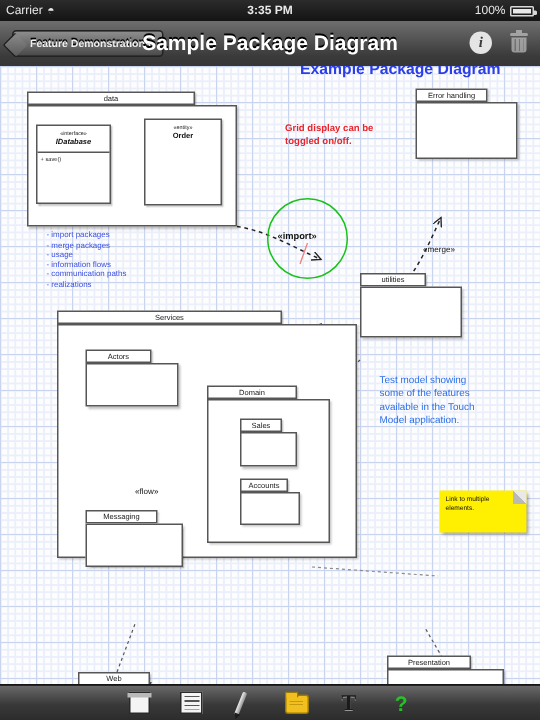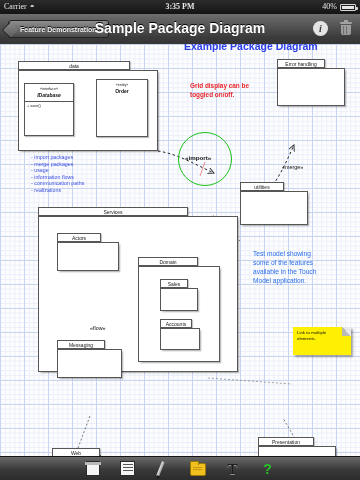--- a/index.html
+++ b/index.html
@@ -7,21 +7,21 @@
     width:360px; height:480px;
     font-family:"Liberation Sans", sans-serif;
     background:#000; overflow:hidden;
   }
   #app { position:relative; width:360px; height:480px; }
 
   
   .statusbar {
     position:absolute; top:0; left:0; width:360px; height:14px;
     background:linear-gradient(#2b2b2b,#141414);
-    color:#e8e8e8; font-size:8px; line-height:14px;font-family:Liberation Serif, serif;
+    color:#e8e8e8; font-size:8px; line-height:14px;
   }
   .sb-left { position:absolute; left:4px; top:0; display:flex; align-items:center; gap:3px; }
   .sb-center { position:absolute; left:0; width:360px; text-align:center; font-weight:bold; }
   .sb-right { position:absolute; right:4px; top:0; display:flex; align-items:center; gap:3px; }
   .wifi-glyph { font-size:8px; }
   .battery {
     width:16px; height:7px; border:1px solid #d8d8d8; border-radius:1px;
     position:relative; display:inline-block;
   }
   .battery::after{
@@ -82,21 +82,21 @@
     background-image:
       linear-gradient(to right, #c9d4f0 1px, transparent 1px),
       linear-gradient(to bottom, #c9d4f0 1px, transparent 1px),
       linear-gradient(to right, #eaeffb 1px, transparent 1px),
       linear-gradient(to bottom, #eaeffb 1px, transparent 1px);
     background-size:24px 24px, 24px 24px, 4.8px 4.8px, 4.8px 4.8px;
     overflow:hidden;
   }
 
   .diagram-title {
-    position:absolute; left:184px; top:-4px;
+    position:absolute; left:200px; top:-4px;
     color:#2b3ee8; font-size:10.5px; font-weight:bold;
     white-space:nowrap;
   }
 
   
   .pkg { position:absolute; }
   .pkg > .tab {
     position:absolute; top:0; left:0; height:9px;
     background:#fff; border:1px solid #565656;
     box-shadow:1px 1px 1px rgba(0,0,0,.22);
@@ -184,21 +184,21 @@
 
 <div id="app">
 
   <div class="statusbar">
     <div class="sb-left">
       <span>Carrier</span>
       <span class="wifi-glyph">◓</span>
     </div>
     <div class="sb-center">3:35 PM</div>
     <div class="sb-right">
-      <span>40%</span>
+      <span>100%</span>
       <span class="battery">
           <i></i>
         </span>
     </div>
   </div>
 
   <div class="navbar">
     <div class="back-btn">Feature Demonstrations</div>
     <div class="nav-title">Sample Package Diagram</div>
     <div class="nav-icons">

